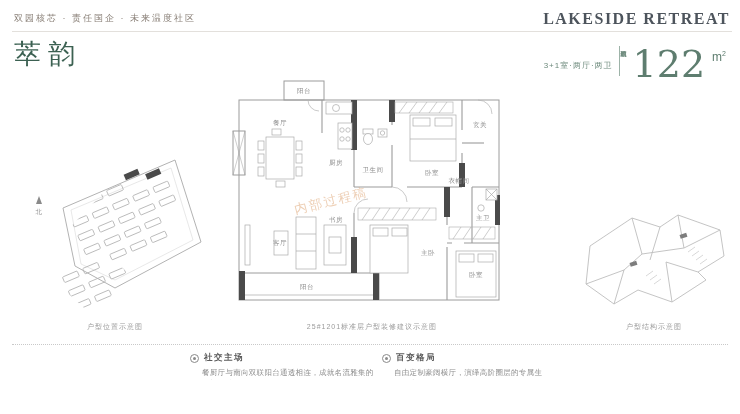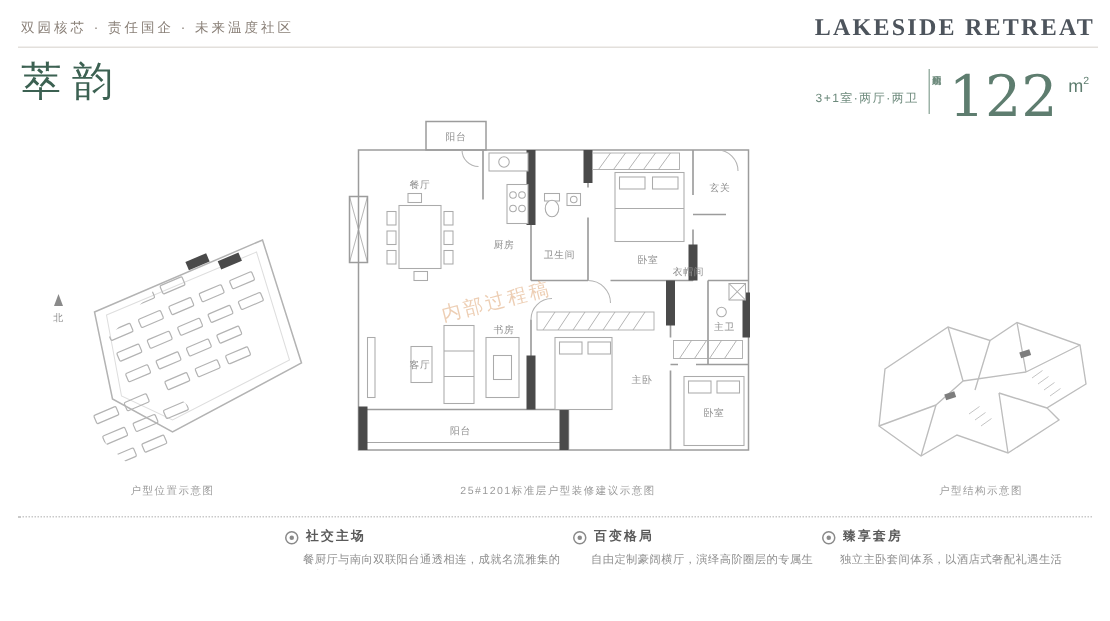--- a/index.html
+++ b/index.html
@@ -255,28 +255,19 @@
   </div>
   <div class="feat f2">
     <div class="feat-head">
       <span class="bullet">
           <i></i>
         </span>
       <span class="feat-title">社交主场</span>
     </div>
     <div class="feat-desc">餐厨厅与南向双联阳台通透相连，成就名流雅集的理想场域</div>
   </div>
-  <div class="feat f4">
-    <div class="feat-head">
-      <span class="bullet">
-          <i></i>
-        </span>
-      <span class="feat-title">臻享套房</span>
-    </div>
-    <div class="feat-desc">独立主卧套间体系，以酒店式奢配礼遇生活</div>
-  </div>
 
   <div class="fine">
     <div>备注：1.本宣传资料为要约邀请，不构成要约内容，买卖双方的权利义务以双方签署的商品房买卖合同及附件协议为准；2.本户型图为装修建议示意图，所示家具、家电及装饰均非交付标准，仅供参考，具体以政府最终审定图纸及商品房买卖合同约定为准；3.文中面积均为建筑面积，实际以不动产权证登记面积为准；</div>
     <div>4.本公司保留对宣传资料修改的权利，敬请留意最新资料；部分图片来源于网络，如有侵权请联系删除。</div>
   </div>
 
 </div>
 
 </body></html>

